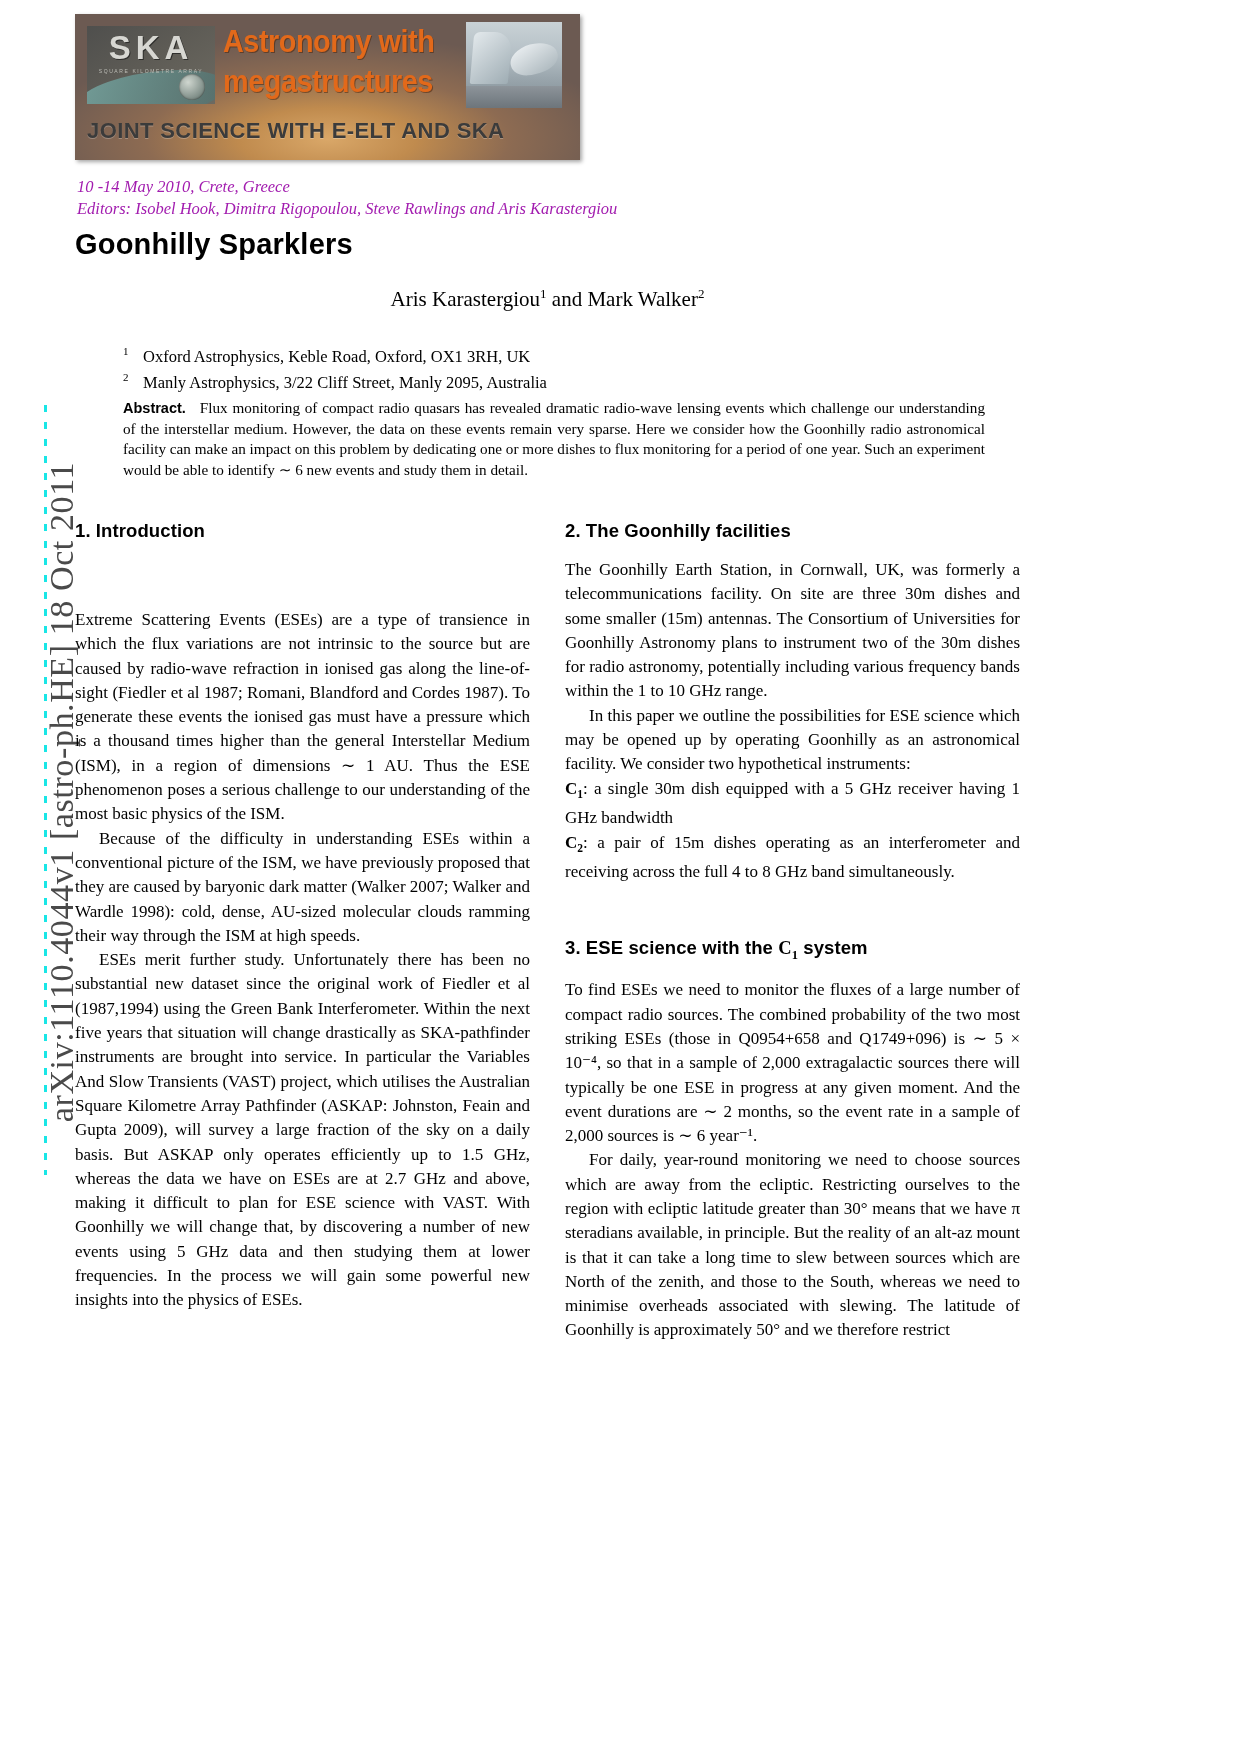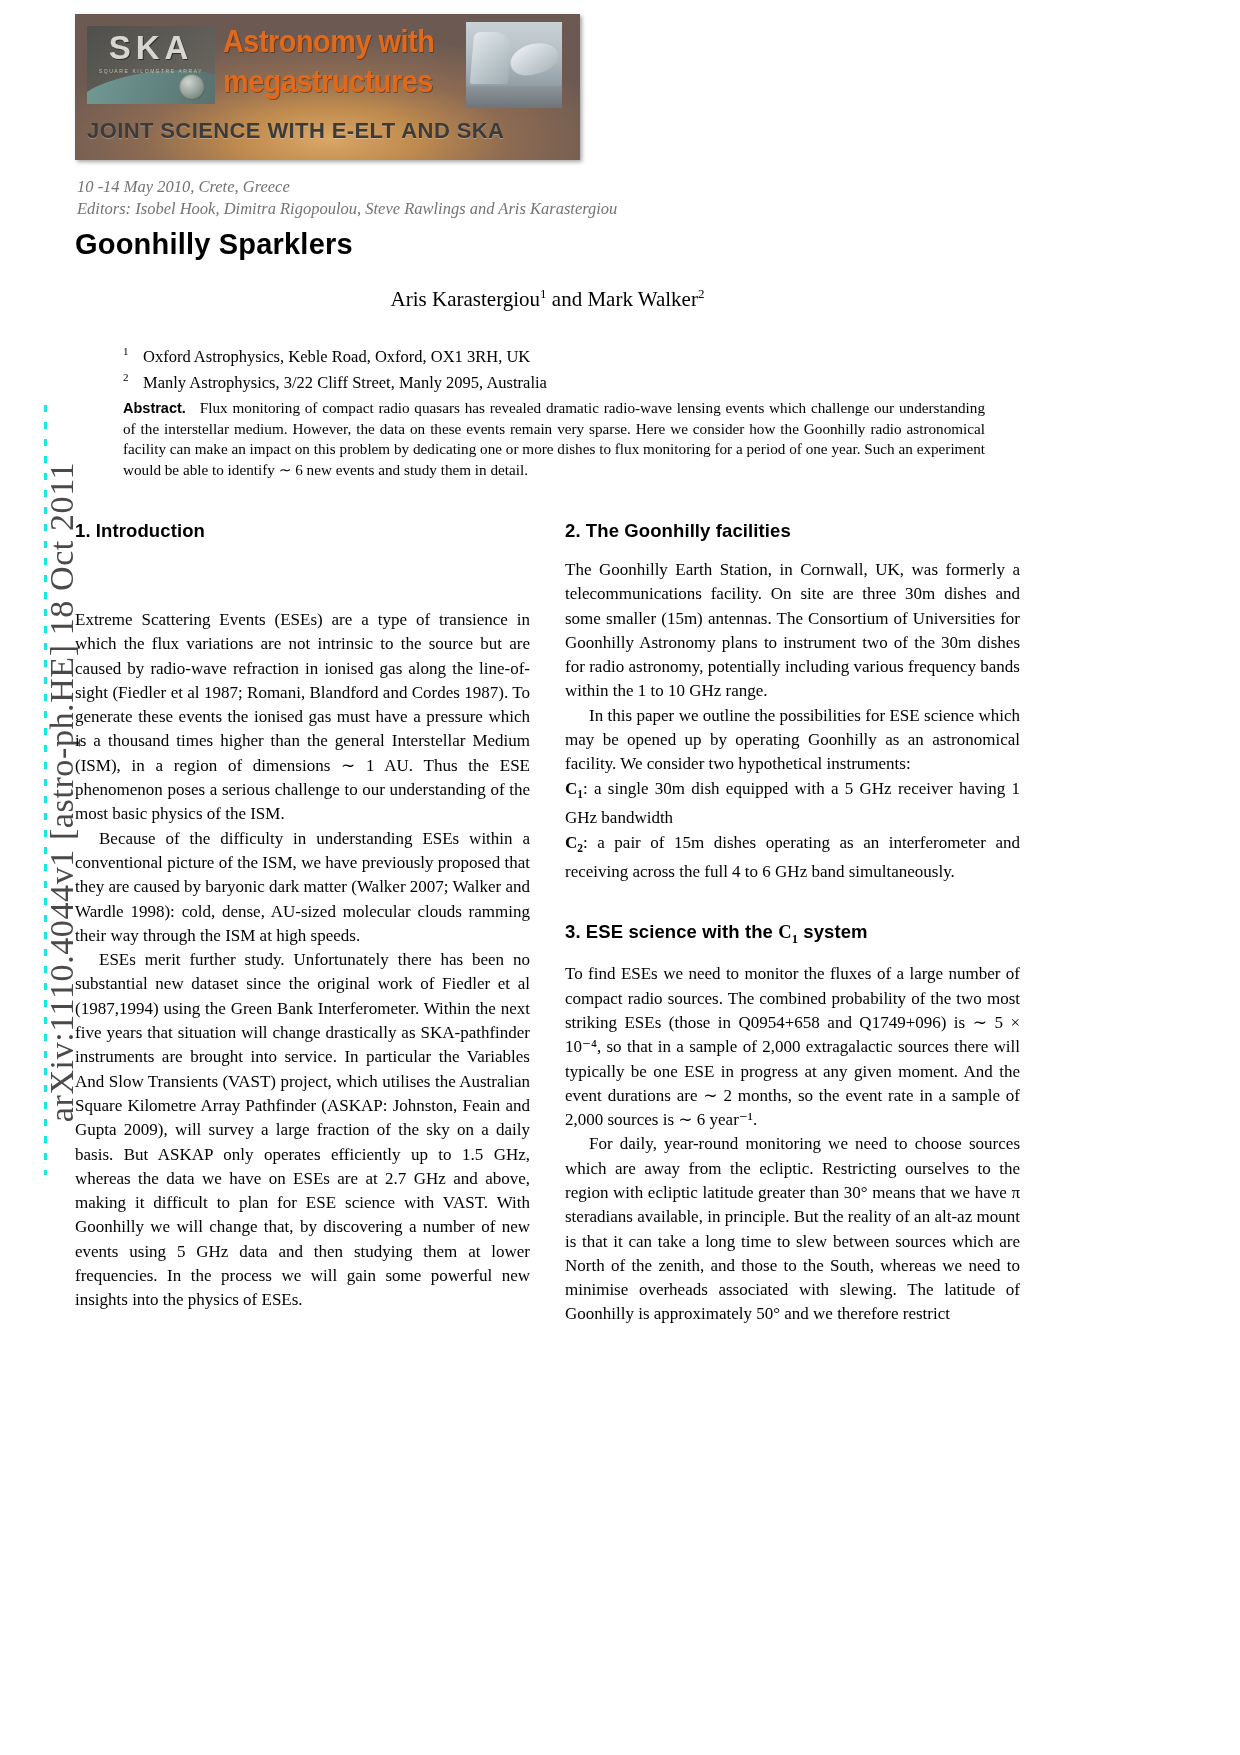--- a/index.html
+++ b/index.html
@@ -189,21 +189,21 @@
 
   
   #conf-meta {
     position: absolute;
     left: 2px;
     top: 176px;
     font-family: "Liberation Serif", serif;
     font-style: italic;
     font-size: 16.5px;
     line-height: 22px;
-    color: #737373;
+    color: #a21caf;
   }
 
   
   #paper-title {
     position: absolute;
     left: 0;
     top: 228px;
     width: 945px;
     text-align: left;
     font-family: "Liberation Sans", sans-serif;
@@ -359,21 +359,21 @@
       <p class="body">Extreme Scattering Events (ESEs) are a type of transience in which the flux variations are not intrinsic to the source but are caused by radio-wave refraction in ionised gas along the line-of-sight (Fiedler et al 1987; Romani, Blandford and Cordes 1987). To generate these events the ionised gas must have a pressure which is a thousand times higher than the general Interstellar Medium (ISM), in a region of dimensions ∼ 1 AU. Thus the ESE phenomenon poses a serious challenge to our understanding of the most basic physics of the ISM.</p>
       <p class="body indent gap">Because of the difficulty in understanding ESEs within a conventional picture of the ISM, we have previously proposed that they are caused by baryonic dark matter (Walker 2007; Walker and Wardle 1998): cold, dense, AU-sized molecular clouds ramming their way through the ISM at high speeds.</p>
       <p class="body indent gap">ESEs merit further study. Unfortunately there has been no substantial new dataset since the original work of Fiedler et al (1987,1994) using the Green Bank Interferometer. Within the next five years that situation will change drastically as SKA-pathfinder instruments are brought into service. In particular the Variables And Slow Transients (VAST) project, which utilises the Australian Square Kilometre Array Pathfinder (ASKAP: Johnston, Feain and Gupta 2009), will survey a large fraction of the sky on a daily basis. But ASKAP only operates efficiently up to 1.5 GHz, whereas the data we have on ESEs are at 2.7 GHz and above, making it difficult to plan for ESE science with VAST. With Goonhilly we will change that, by discovering a number of new events using 5 GHz data and then studying them at lower frequencies. In the process we will gain some powerful new insights into the physics of ESEs.</p>
     </div>
 
     <div class="col" id="col-right">
       <h2 class="section">2. The Goonhilly facilities</h2>
       <p class="body">The Goonhilly Earth Station, in Cornwall, UK, was formerly a telecommunications facility. On site are three 30m dishes and some smaller (15m) antennas. The Consortium of Universities for Goonhilly Astronomy plans to instrument two of the 30m dishes for radio astronomy, potentially including various frequency bands within the 1 to 10 GHz range.</p>
       <p class="body indent">In this paper we outline the possibilities for ESE science which may be opened up by operating Goonhilly as an astronomical facility. We consider two hypothetical instruments:</p>
       <p class="body tight"><span class="mathsub bf"><span>C</span><sub>1</sub></span><span>: a single 30m dish equipped with a 5 GHz receiver having 1 GHz bandwidth</span></p>
-      <p class="body tight"><span class="mathsub bf"><span>C</span><sub>2</sub></span><span>: a pair of 15m dishes operating as an interferometer and receiving across the full 4 to 6 GHz band simultaneously.</span></p>
-
-      <h2 class="section" style="margin-top:36px;"><span>3. ESE science with the </span><span class="mathsub"><span>C</span><sub>1</sub></span><span> system</span></h2>
+      <p class="body tight"><span class="mathsub bf"><span>C</span><sub>2</sub></span><span>: a pair of 15m dishes operating as an interferometer and receiving across the full 4 to 8 GHz band simultaneously.</span></p>
+
+      <h2 class="section" style="margin-top:52px;"><span>3. ESE science with the </span><span class="mathsub"><span>C</span><sub>1</sub></span><span> system</span></h2>
       <p class="body">To find ESEs we need to monitor the fluxes of a large number of compact radio sources. The combined probability of the two most striking ESEs (those in Q0954+658 and Q1749+096) is ∼ 5 × 10⁻⁴, so that in a sample of 2,000 extragalactic sources there will typically be one ESE in progress at any given moment. And the event durations are ∼ 2 months, so the event rate in a sample of 2,000 sources is ∼ 6 year⁻¹.</p>
       <p class="body indent">For daily, year-round monitoring we need to choose sources which are away from the ecliptic. Restricting ourselves to the region with ecliptic latitude greater than 30° means that we have π steradians available, in principle. But the reality of an alt-az mount is that it can take a long time to slew between sources which are North of the zenith, and those to the South, whereas we need to minimise overheads associated with slewing. The latitude of Goonhilly is approximately 50° and we therefore restrict</p>
     </div>
 
   </div>
 </div>
 
 </body></html>

